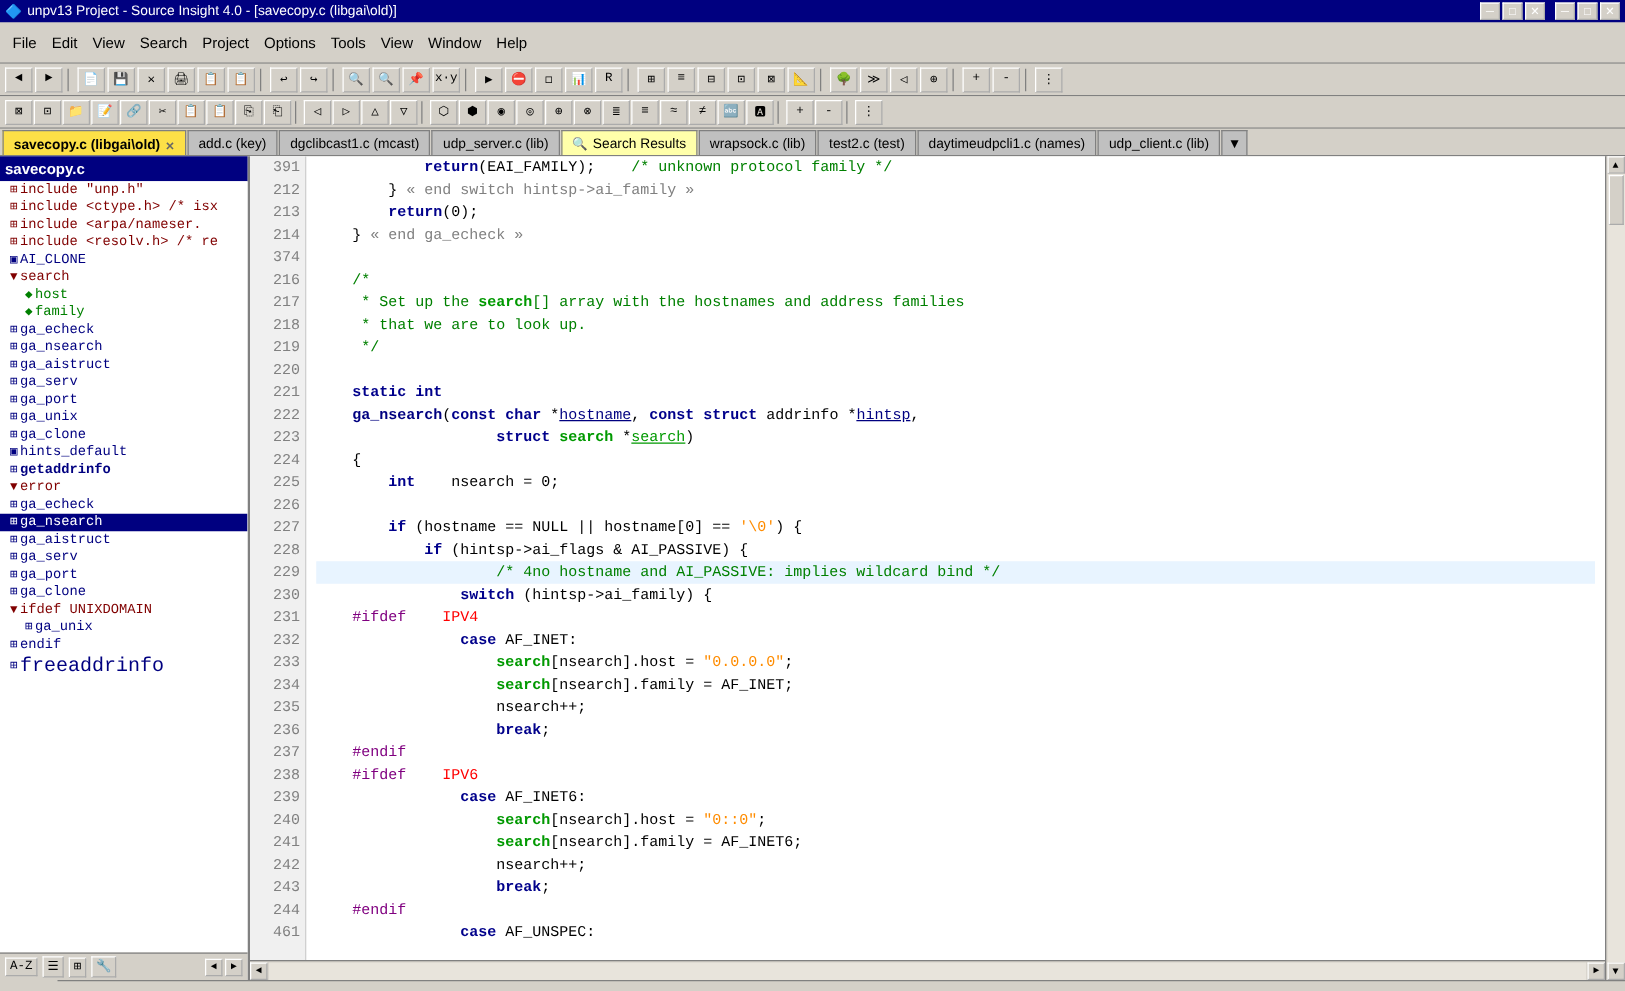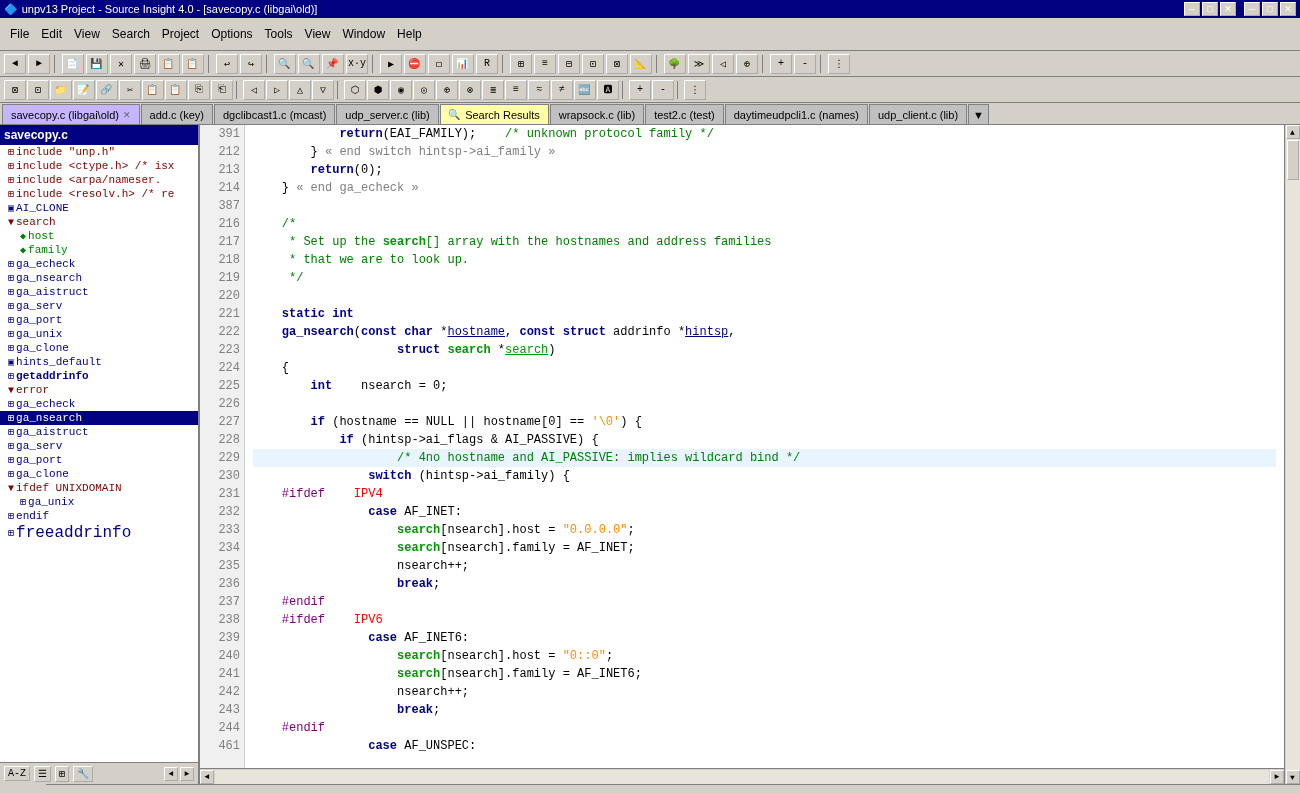--- a/index.html
+++ b/index.html
@@ -90,24 +90,25 @@
       font-family: 'Segoe UI', Arial, sans-serif;
       font-size: 11px;
       cursor: pointer;
       display: flex;
       align-items: center;
       gap: 4px;
       margin-right: 1px;
       white-space: nowrap;
     }
     .tab.active {
-      background: #c4b5fd;
-      font-weight: normal;
+      background: #fde047;
+      font-weight: bold;
       position: relative;
       z-index: 1;
+      align-items: flex-end;
     }
     .tab-close { font-size: 9px; color: #666; cursor: pointer; }
     .tab-search { background: #ffffaa; }
     .tab-more { padding: 2px 4px; }
 
     
     #main {
       display: flex;
       height: calc(793px - 18px - 20px - 26px - 26px - 22px - 22px);
     }
@@ -599,21 +600,21 @@
   </div>
 
   <div id="code-area">
     <div id="code-scroll">
       <div id="code-content">
         <div id="line-numbers">
           <div>391</div>
           <div>212</div>
           <div>213</div>
           <div>214</div>
-          <div>387</div>
+          <div>374</div>
           <div>216</div>
           <div>217</div>
           <div>218</div>
           <div>219</div>
           <div>220</div>
           <div>221</div>
           <div>222</div>
           <div>223</div>
           <div>224</div>
           <div>225</div>

